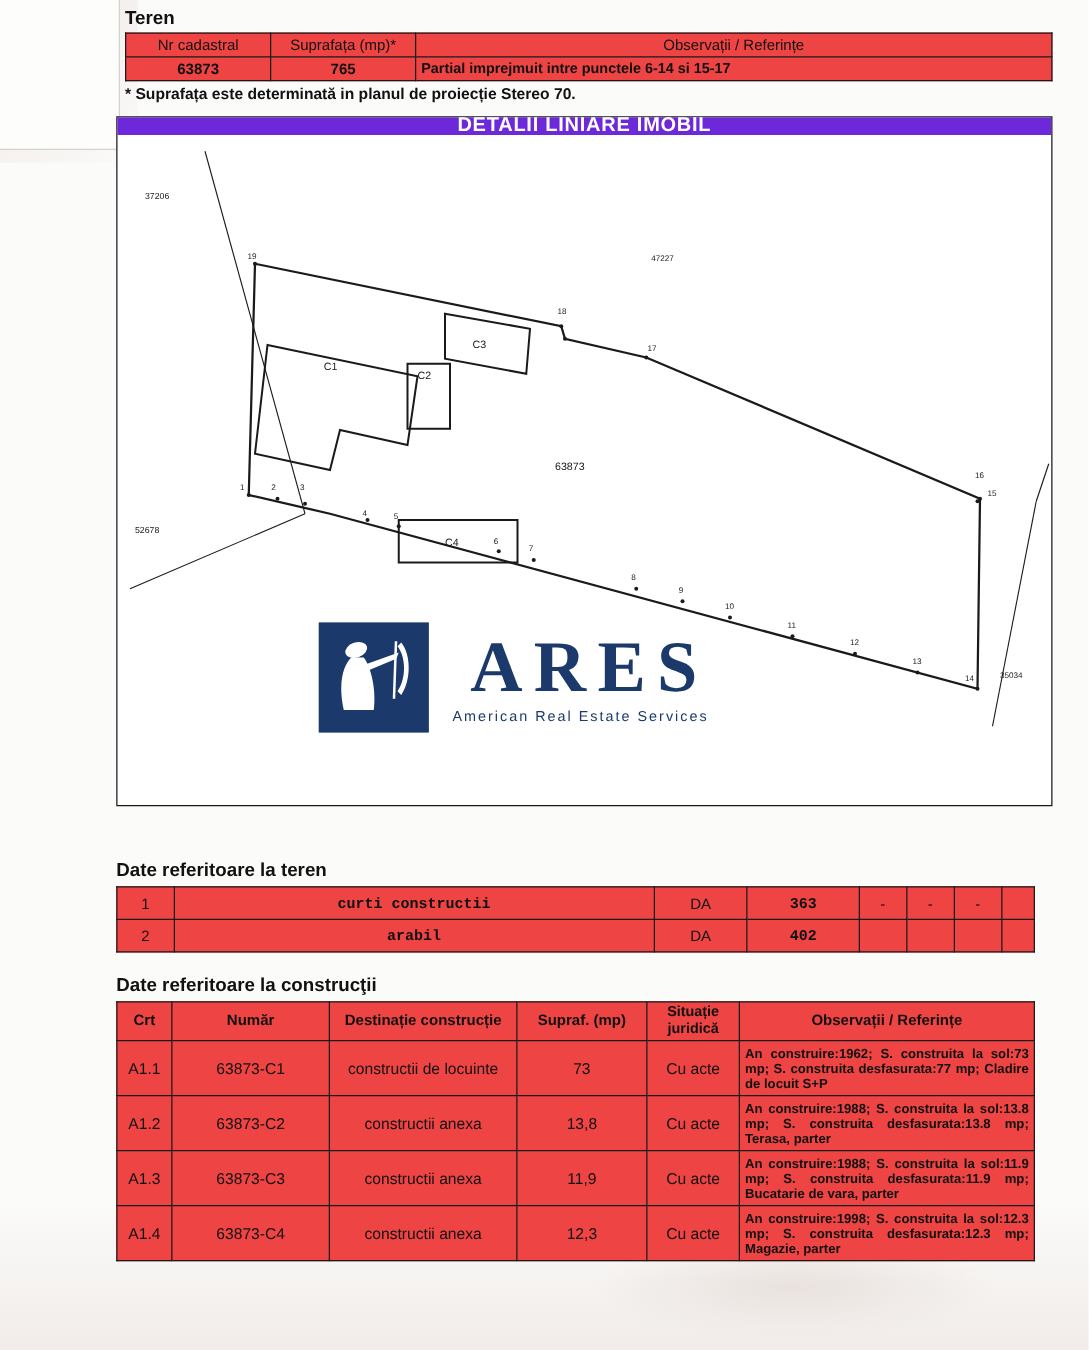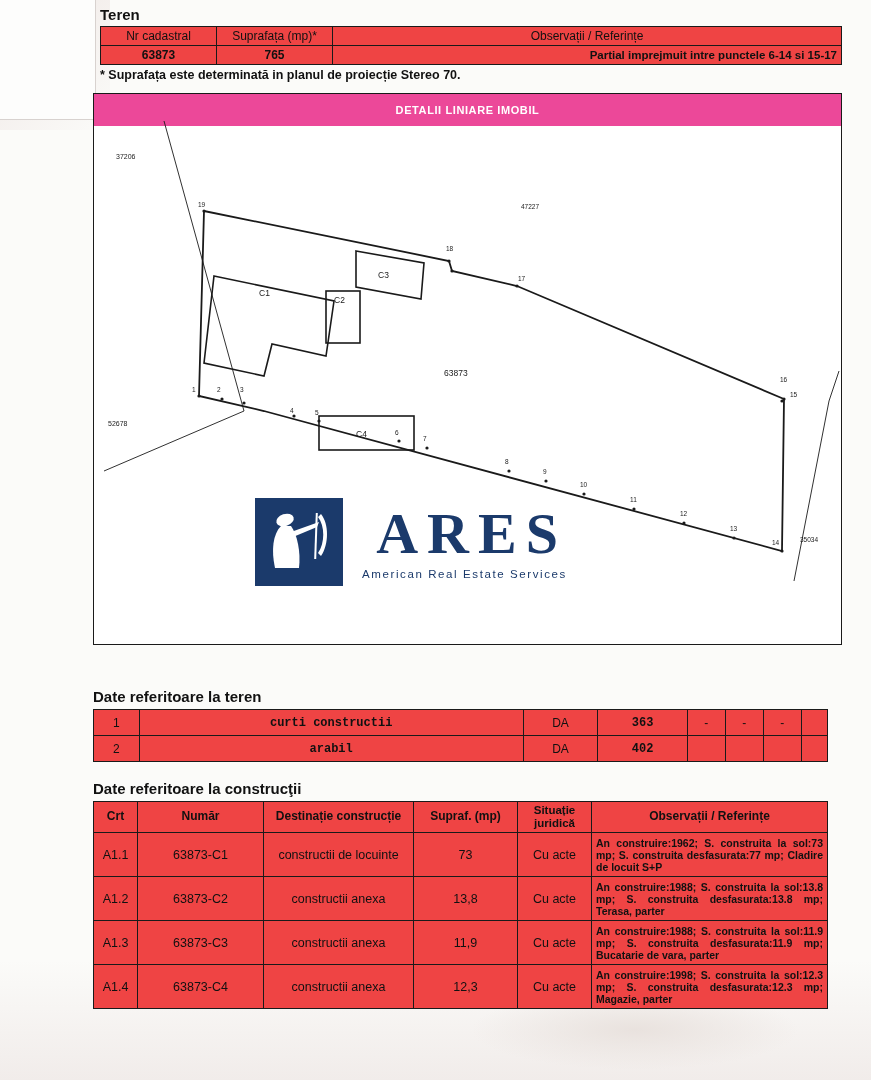--- a/index.html
+++ b/index.html
@@ -59,38 +59,38 @@
     color: #111;
   }
 
   
   #teren-block { position: absolute; left: 100px; top: 6px; width: 742px; }
   #teren-block .section-title { margin-bottom: 3px; }
   #tbl-teren { width: 742px; }
   #tbl-teren .c1 { width: 116px; }
   #tbl-teren .c2 { width: 116px; }
   #tbl-teren .c3 { text-align: center; }
-  #tbl-teren td.obs-val { text-align: right; padding-left: 4px; font-weight: bold; font-size: 11.5px; margin-top: 44px; }
+  #tbl-teren td.obs-val { text-align: left; padding-left: 4px; font-weight: bold; font-size: 11.5px; margin-top: 44px; }
   #tbl-teren .bold { font-weight: bold; }
   #teren-note { margin-top: 3px; font-weight: bold; font-size: 12.5px; }
 
   
   #plan-wrap {
     position: absolute;
     left: 93px; top: 93px;
     width: 749px; height: 552px;
     border: 1px solid #1a1a1a;
     background: #fff;
   }
   #plan-header {
     position: absolute; left: 0; top: 0;
-    width: 100%; height: 32px;
-    background: #ec4899;
+    width: 100%; height: 14px;
+    background: #6d28d9;
     color: #fff;
-    font-size: 11px;
+    font-size: 16px;
     font-weight: bold;
     letter-spacing: 0.6px;
     display: flex; align-items: center; justify-content: center;
   }
   #plan-svg { position: absolute; left: 0; top: 17px; width: 749px; height: 534px; }
 
   
   #ares-logo {
     position: absolute;
     left: 255px; top: 487px;

